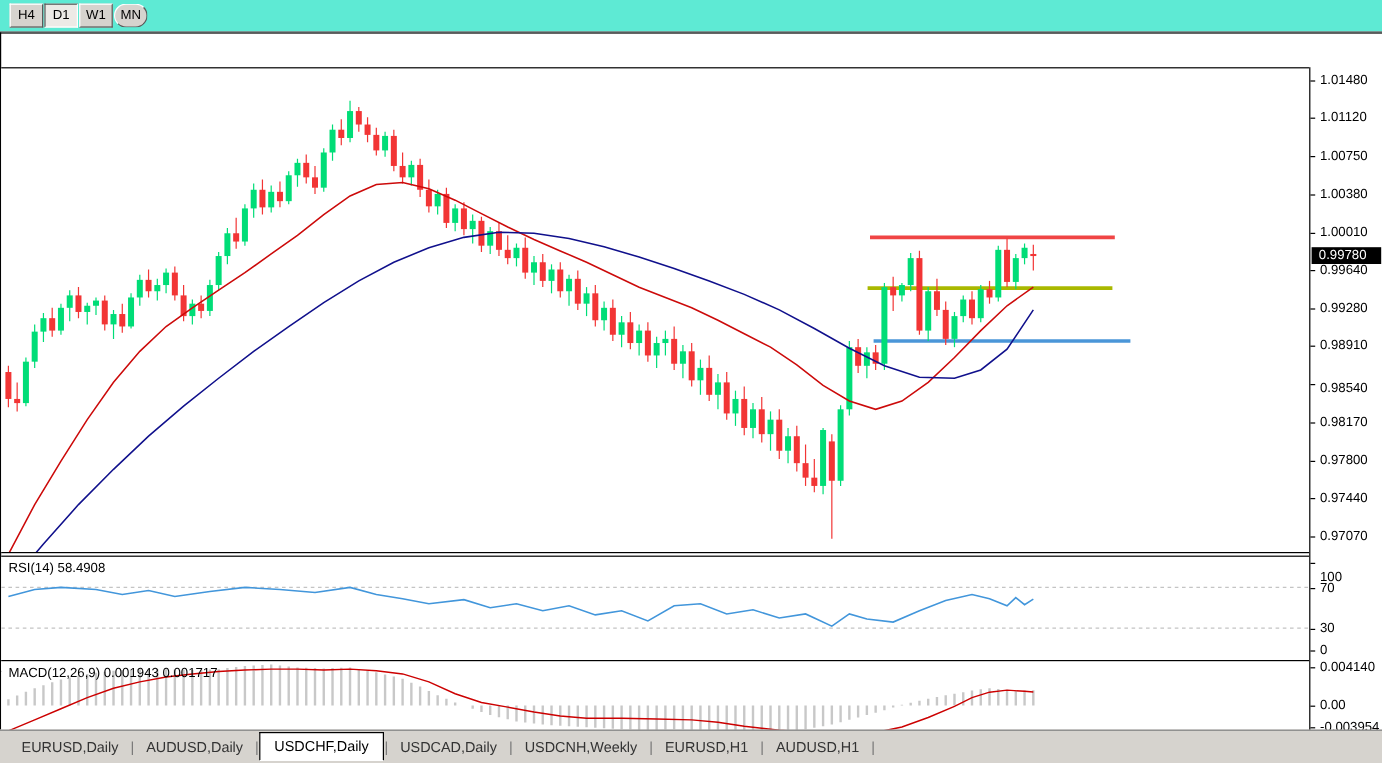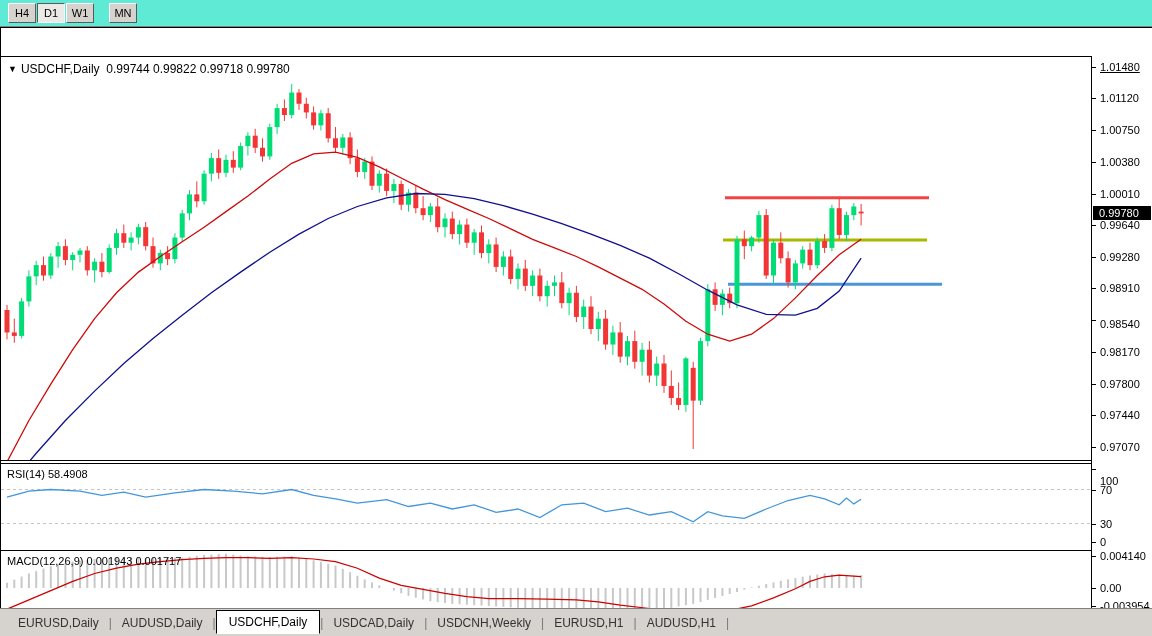--- a/index.html
+++ b/index.html
@@ -38,28 +38,25 @@
     padding:4px 12px;margin-top:-2px;}
   .tab-sep{color:#777;font-size:12px;}
 </style>
 </head>
 <body>
 
 <div class="toolbar" id="toolbar">
     <div class="tf-btn" style="left: 8px;">H4</div>
     <div class="tf-btn active" style="left: 37px;">D1</div>
     <div class="tf-btn" style="left: 66px;">W1</div>
-    <div class="tf-btn" style="left: 109px;">MN</div>
+    <div class="tf-btn" style="left: 95px; border-radius: 10px;">MN</div>
   </div>
 
 <div class="chart-window">
   <div class="panel" id="main-panel">
-    <div class="chart-title">
-      <span class="tri">▼</span><span>USDCHF,Daily</span>&nbsp;&nbsp;<span>0.99744 0.99822 0.99718 0.99780</span>
-    </div>
     <svg id="main-svg" width="1090" height="403">
         <line x1="724" x2="928" y1="140.83534691059623" y2="140.83534691059623" stroke="#f04545" stroke-width="3"></line>
         <line x1="722" x2="926" y1="183.12046945115557" y2="183.12046945115557" stroke="#a9b800" stroke-width="3"></line>
         <line x1="727" x2="941" y1="227.13151536071712" y2="227.13151536071712" stroke="#4a96d8" stroke-width="3"></line>
         <line x1="6" x2="6" y1="247.8425957887467" y2="282.36106316879506" stroke="#f23535" stroke-width="1"></line>
         <rect x="3.5" y="253.0203658957534" width="5" height="22.43700379703182" fill="#f23535"></rect>
         <line x1="13.3" x2="13.3" y1="261.6499827407655" y2="285.8129099067995" stroke="#f23535" stroke-width="1"></line>
         <rect x="10.8" y="275.4573696927852" width="5" height="3.4518467380044626" fill="#f23535"></rect>
         <line x1="20.6" x2="20.6" y1="240.93890231273684" y2="281.49810148429395" stroke="#00dd77" stroke-width="1"></line>
         <rect x="18.1" y="244.3907490507413" width="5" height="34.51846738004838" fill="#00dd77"></rect>
@@ -428,21 +425,21 @@
         <line x1="845.5" x2="845.5" y1="37" y2="24.79" stroke="#c8c8c8" stroke-width="2"></line>
         <line x1="852.8" x2="852.8" y1="37" y2="24.46" stroke="#c8c8c8" stroke-width="2"></line>
         <line x1="860.1" x2="860.1" y1="37" y2="24.1762" stroke="#c8c8c8" stroke-width="2"></line>
         <polyline points="6.0,58.1 27.9,48.9 49.8,39.6 71.7,30.4 93.6,22.5 115.5,17.2 137.4,13.2 159.3,10.6 181.2,8.6 203.1,7.3 225.0,6.6 246.9,6.6 268.8,7.3 290.7,6.6 312.6,8.0 334.5,10.6 356.4,17.2 378.3,27.1 400.2,34.4 422.1,38.3 444.0,42.3 465.9,45.6 487.8,47.6 517.0,47.6 546.2,48.2 575.4,48.9 597.3,50.9 619.2,54.2 648.4,57.5 677.6,59.4 706.8,60.8 728.7,59.4 750.6,54.8 772.5,46.9 794.4,37.7 809.0,30.4 823.6,25.8 838.2,24.1 852.8,25.1 860.1,25.7" fill="none" stroke="#cc0000" stroke-width="1.2"></polyline>
       </svg>
   </div>
 
   <div class="axis-col" id="axis-col">
     <div class="price-tag" id="price-tag" style="top: 150px;">0.99780</div>
   <div class="axis-tick" style="top: 11px;"></div>
-      <div class="axis-label" style="top: 11px; text-decoration: underline;">1.01480</div>
+      <div class="axis-label" style="top: 11px;">1.01480</div>
       <div class="axis-tick" style="top: 42px;"></div>
       <div class="axis-label" style="top: 42px;">1.01120</div>
       <div class="axis-tick" style="top: 74px;"></div>
       <div class="axis-label" style="top: 74px;">1.00750</div>
       <div class="axis-tick" style="top: 106px;"></div>
       <div class="axis-label" style="top: 106px;">1.00380</div>
       <div class="axis-tick" style="top: 138px;"></div>
       <div class="axis-label" style="top: 138px;">1.00010</div>
       <div class="axis-tick" style="top: 169px;"></div>
       <div class="axis-label" style="top: 169px;">0.99640</div>

